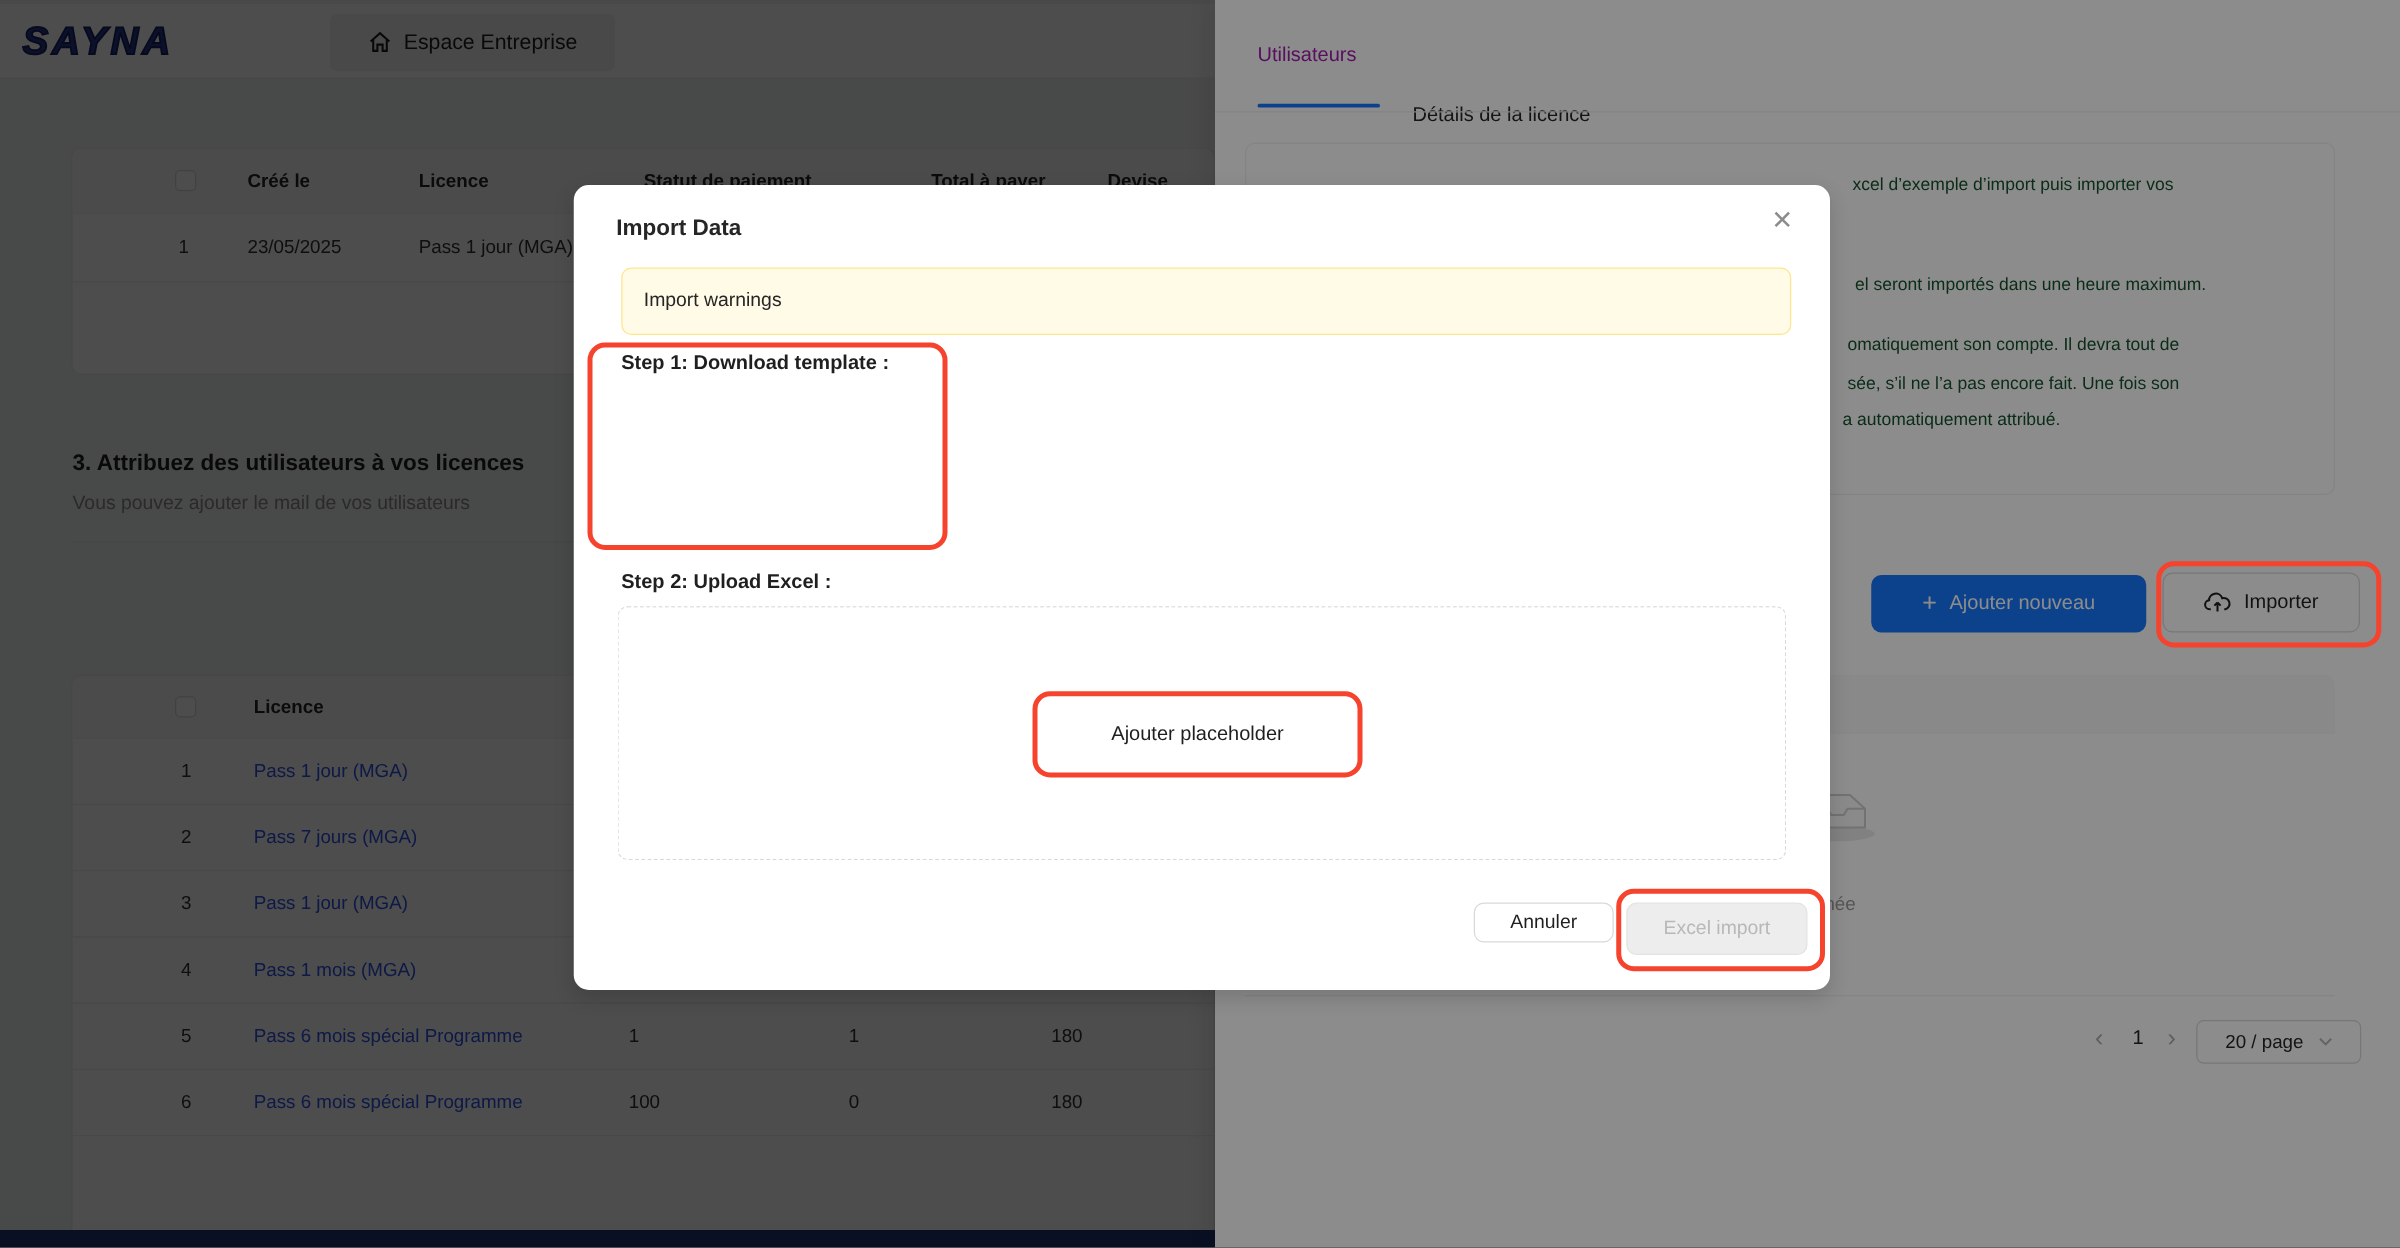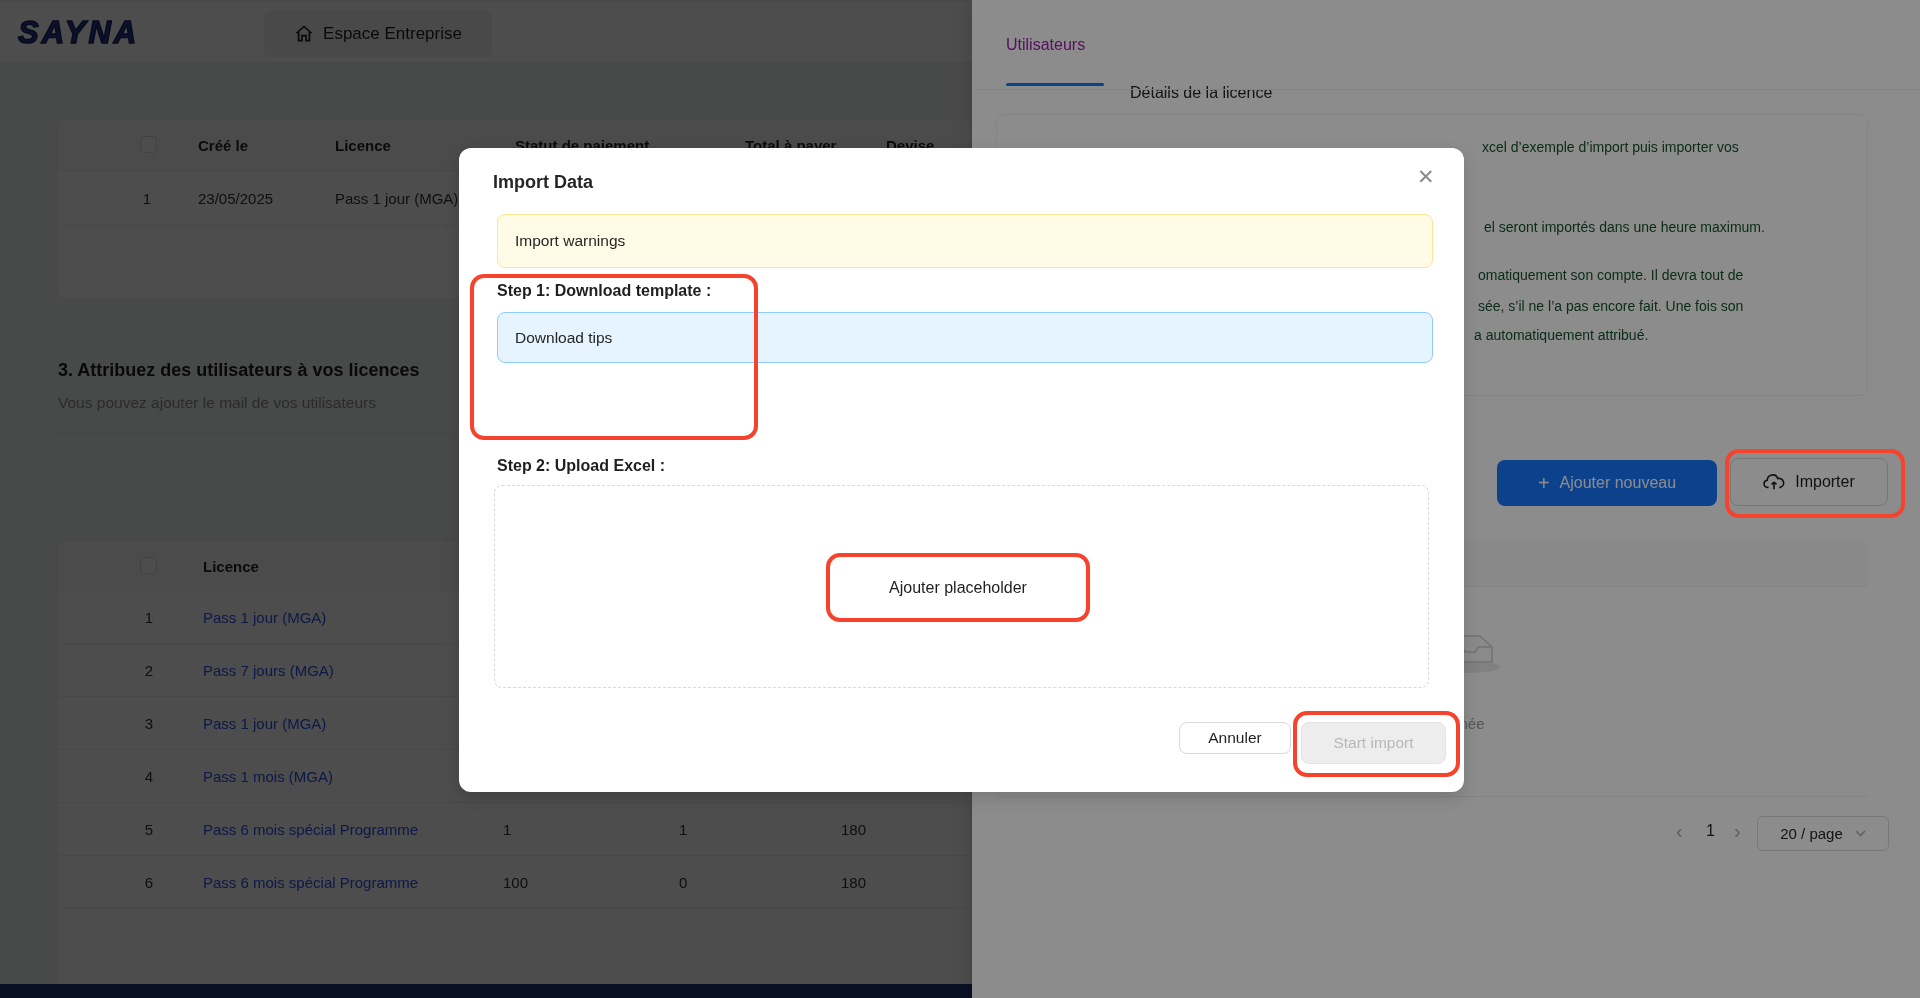--- a/index.html
+++ b/index.html
@@ -243,32 +243,29 @@
 
   <div class="modal">
     <div class="m-title">Import Data</div>
     <div class="m-close">✕</div>
 
     <div class="m-warn">
       <span>Import warnings</span>
     </div>
 
     <div class="m-step" style="top:134px;">Step 1: Download template :</div>
-    <div class="m-tips">
-      <span>Download tips</span>
-    </div>
 
     <div class="m-step" style="top:309px;">Step 2: Upload Excel :</div>
     <div class="m-dash"></div>
 
     <div class="m-cancel">
       <span>Annuler</span>
     </div>
     <div class="m-start">
-      <span>Start import</span>
+      <span>Excel import</span>
     </div>
   </div>
 
   <div class="ann" style="left:470px;top:274px;width:288px;height:166px;"></div>
   <div class="ann ann-upload" style="left:826px;top:553px;width:264px;height:69px;">
     <span>Ajouter placeholder</span>
   </div>
   <div class="ann" style="left:1293px;top:711px;width:167px;height:66px;"></div>
   <div class="ann" style="left:1725px;top:449px;width:180px;height:69px;"></div>
 

